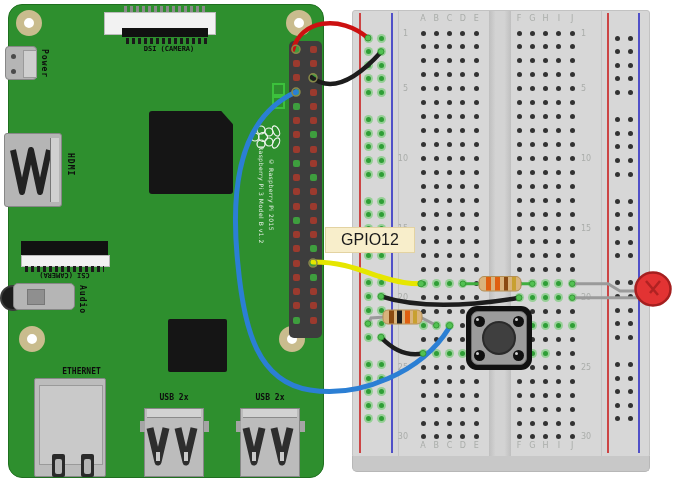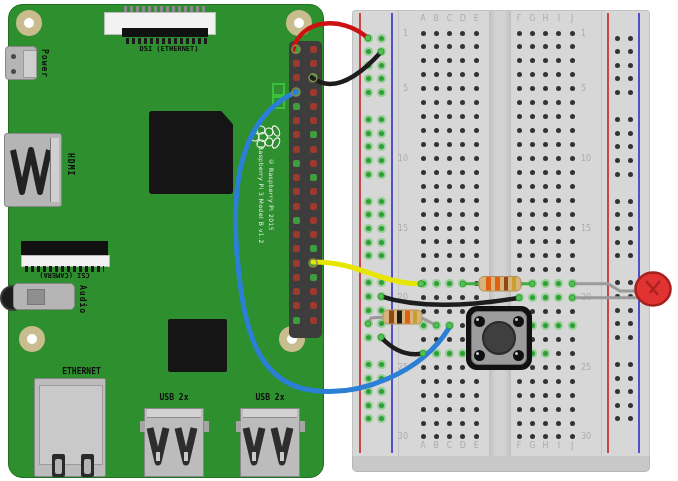--- a/index.html
+++ b/index.html
@@ -506,21 +506,21 @@
   <div id="pi" class="abs">
     <div class="abs mount" style="left:7px;top:5px;"></div>
     <div class="abs mount" style="left:277px;top:5px;"></div>
     <div class="abs mount" style="left:10px;top:321px;"></div>
     <div class="abs mount" style="left:270px;top:321px;"></div>
 
     <div class="abs ticks-gray" style="left:115px;top:1px;width:84px;height:7px;"></div>
     <div class="abs" style="left:95px;top:7px;width:110px;height:21px;background:#f2f2f2;border:1px solid #bbb;"></div>
     <div class="abs" style="left:113px;top:23px;width:86px;height:9px;background:#111;"></div>
     <div class="abs ticks-black" style="left:117px;top:33px;width:82px;height:6px;"></div>
-    <div class="abs pi-label" style="left:105px;top:40px;width:110px;text-align:center;font-size:7px;">DSI (ETHERNET)</div>
+    <div class="abs pi-label" style="left:105px;top:40px;width:110px;text-align:center;font-size:7px;">DSI (CAMERA)</div>
 
     <div class="abs silver" style="left:-4px;top:41px;width:32px;height:34px;border-radius:4px;"></div>
     <div class="abs" style="left:2px;top:49px;width:5px;height:5px;border-radius:50%;background:#4a4a4a;"></div>
     <div class="abs" style="left:2px;top:64px;width:5px;height:5px;border-radius:50%;background:#4a4a4a;"></div>
     <div class="abs" style="left:14px;top:45px;width:12px;height:26px;background:#cfcfcf;border:1px solid #9a9a9a;"></div>
     <div class="abs pi-label vtext" style="left:31px;top:44px;height:40px;">Power</div>
 
     <div class="abs silver" style="left:-5px;top:128px;width:58px;height:74px;border-radius:3px;">
       <svg width="58" height="74">
         <path d="M8,16 L17,58 L26,16 L35,58 L44,16" stroke="#222" stroke-width="6" fill="none" stroke-linejoin="round"></path>
@@ -700,13 +700,14 @@
         <circle cx="572.2" cy="297.7" r="2.8"></circle>
     </g>
     <g fill="none" stroke="#8a8a4a" stroke-width="1.5">
       <circle cx="296" cy="49.3" r="4"></circle>
         <circle cx="313" cy="77.8" r="4"></circle>
       <circle cx="296" cy="92.05" r="4"></circle>
         <circle cx="313" cy="263.05" r="4"></circle>
     </g>
   </svg>
 
+  <div class="abs gpio-label" style="left:325px;top:227px;width:88px;height:24px;">GPIO12</div>
 </div>
 
 </body></html>

